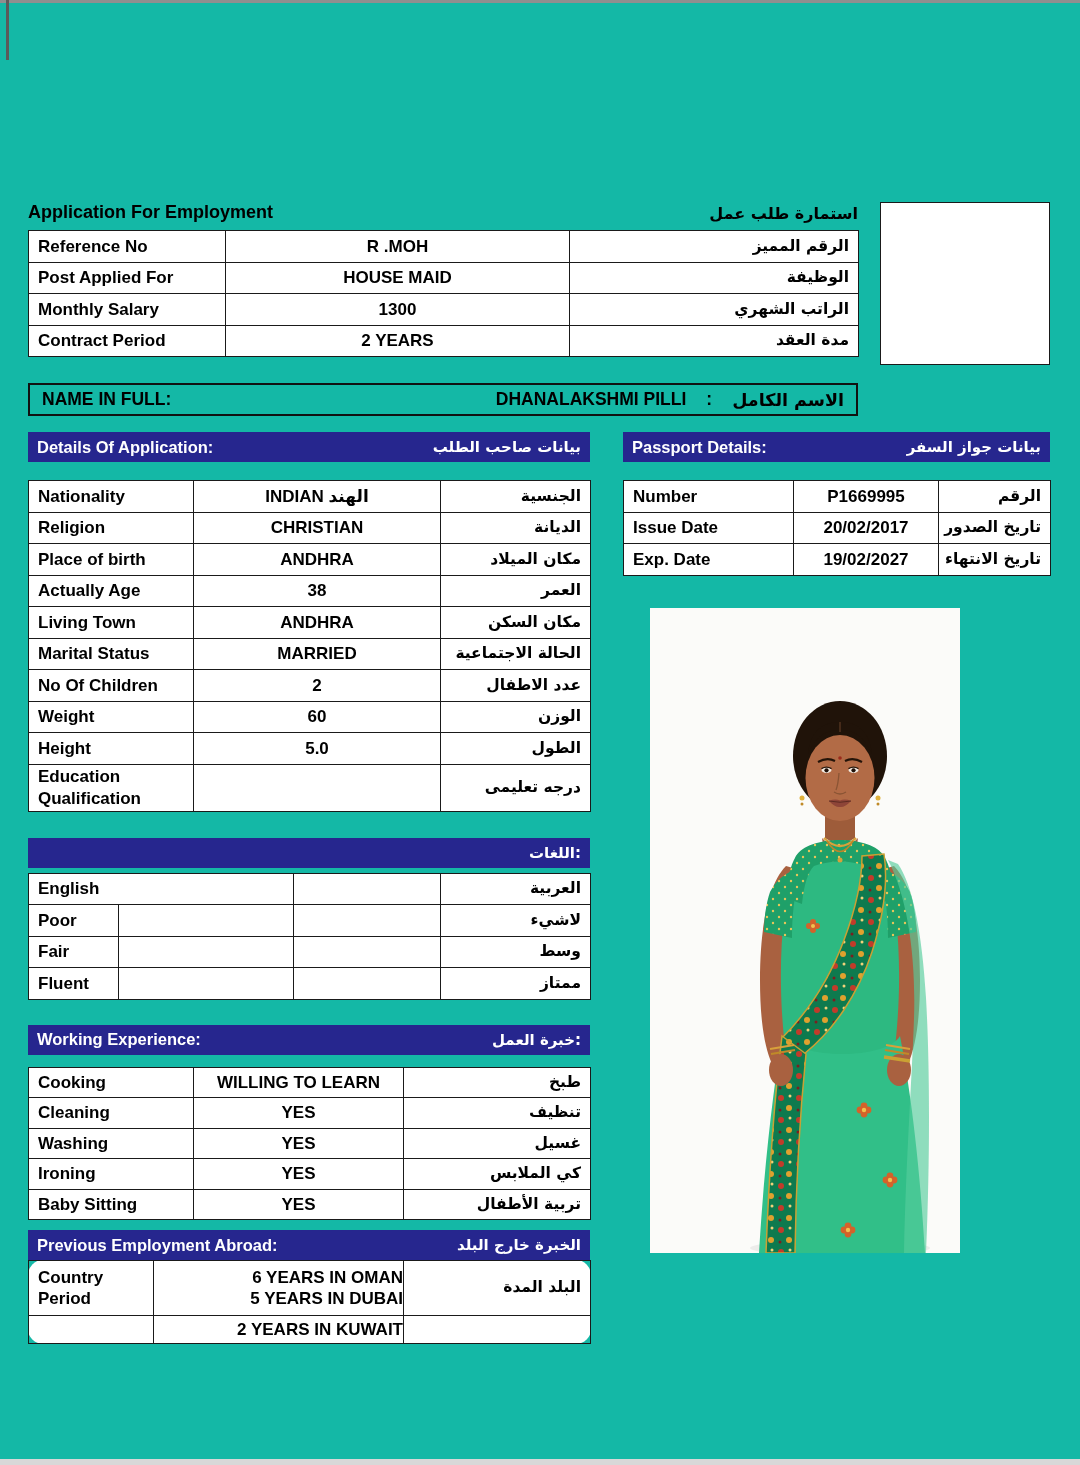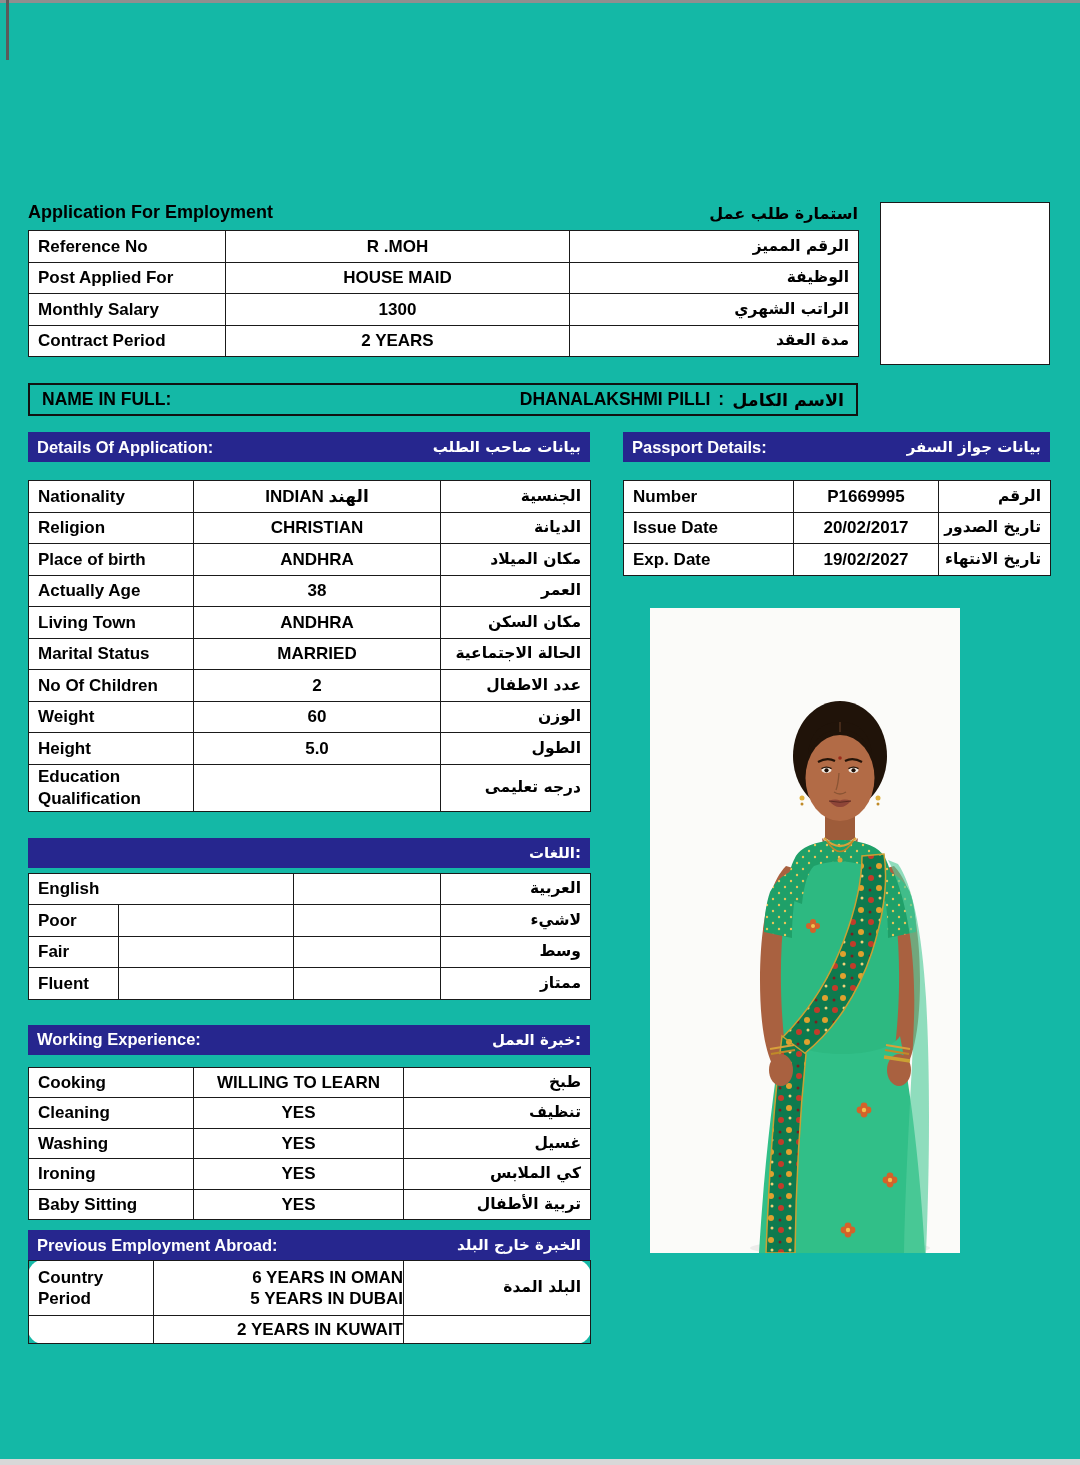--- a/index.html
+++ b/index.html
@@ -31,21 +31,21 @@
   .tbl .val { text-align:center; }
   .tbl .arc { text-align:right; padding-right:9px; font-size:15.5px; }
 
   .top-tbl { width:830px; }
   .photo-box { position:absolute; top:0; right:0; width:170px; height:163px;
                border:1.7px solid #1a1a1a; background:#fff; }
 
   .name-row { margin-top:26px; width:830px; height:33px; border:2px solid #111;
               display:flex; justify-content:space-between; align-items:center;
               padding:0 12px; font-size:17.5px; }
-  .name-right { display:flex; gap:8px; align-items:center; }
+  .name-right { display:flex; gap:20px; align-items:center; }
 
   .columns { display:flex; gap:33px; margin-top:16px; align-items:flex-start; }
   .col-left { width:562px; }
   .col-right { width:427px; }
 
   .bar { height:30px; background:var(--header_bar,#26268E); color:#fff;
          display:flex; justify-content:space-between; align-items:center;
          padding:9px 9px; font-size:16.5px; }
   .bar .ar { font-size:15px; }
   .bar.right-only { justify-content:flex-end; }

